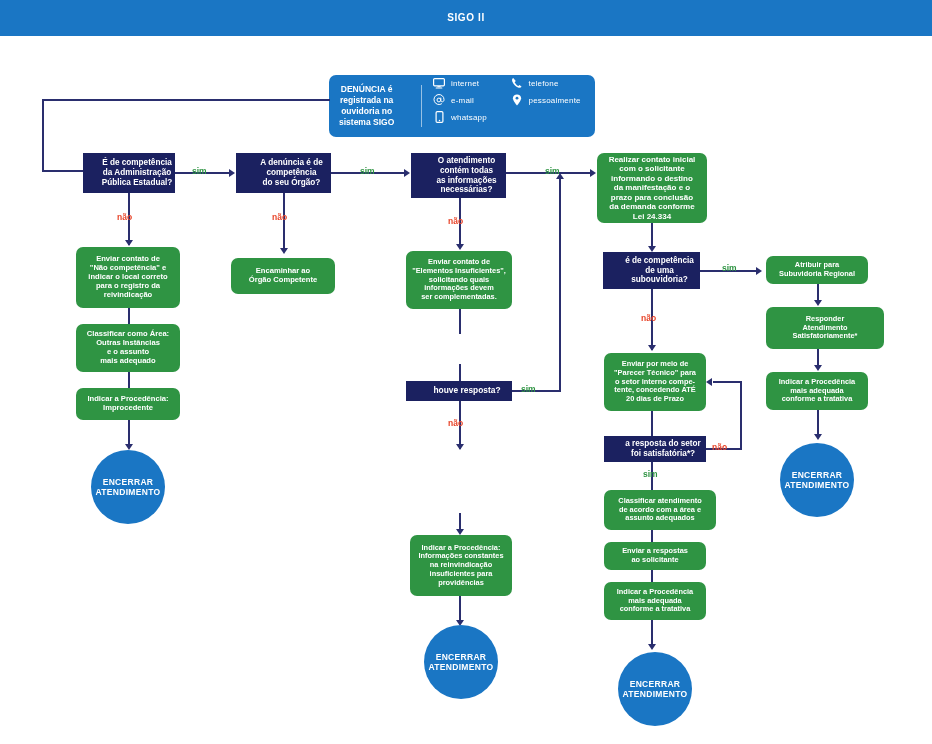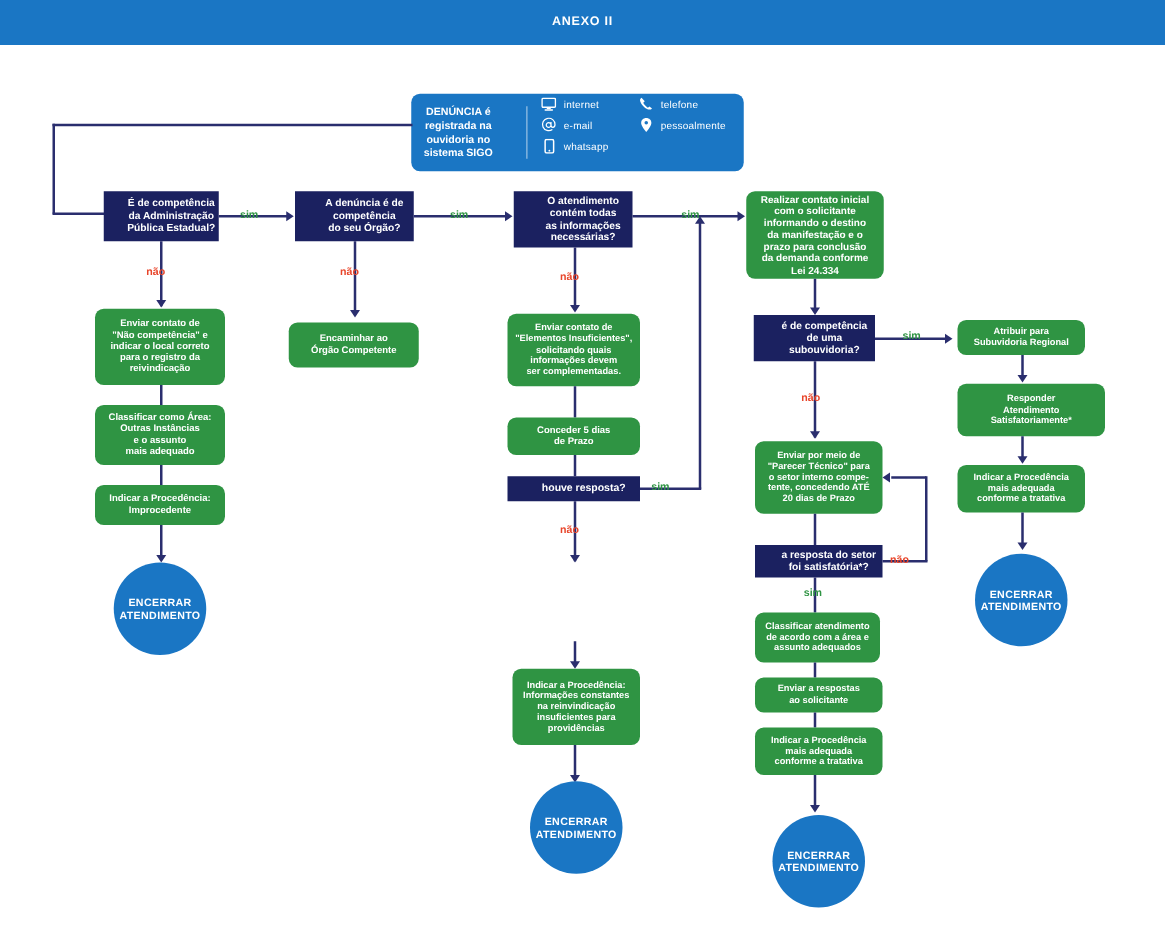--- a/index.html
+++ b/index.html
@@ -93,21 +93,21 @@
   }
   .chan .ico svg{display:block;}
   .chan-lbl{letter-spacing:.2px;}
 </style>
 </head>
 <body>
 
 <div id="root">
 
   <div class="header"></div>
-  <div class="header-title">ANEXO II</div>
+  <div class="header-title">SIGO II</div>
 
   <div class="sigo-wrap sigo" style="left:329px;top:75px;width:266px;height:62px;text-align:center;">
     <div class="sigo-left">DENÚNCIA é
 registrada na
 ouvidoria no
 sistema SIGO</div>
     <div class="sigo-sep"></div>
     <div class="sigo-right">
 
       <div class="chan">
@@ -239,22 +239,20 @@
   <div class="lbl nao" style="left:448px;top:216px;">não</div>
 
   <div class="node green" style="left:406px;top:251px;width:106px;height:58px;font-size:7.4px;">Enviar contato de
 "Elementos Insuficientes",
 solicitando quais
 informações devem
 ser complementadas.</div>
 
   <div class="ln v" style="left:459px;top:309px;height:25px;"></div>
 
-  <div class="node green" style="left:406px;top:334px;width:106px;height:30px;font-size:7.6px;">Conceder 5 dias
-de Prazo</div>
 
   <div class="ln v" style="left:459px;top:364px;height:17px;"></div>
 
   <div class="node navy" style="left:406px;top:381px;width:106px;height:20px;font-size:8.4px;">houve resposta?</div>
 
   <div class="ln h" style="left:512px;top:390px;width:49px;"></div>
   <div class="ln v" style="left:559px;top:178px;height:213px;"></div>
   <div class="arw up" style="left:555.8px;top:173px;"></div>
   <div class="lbl sim" style="left:521px;top:384px;">sim</div>
 
@@ -306,21 +304,21 @@
 
   <div class="ln h" style="left:706px;top:448px;width:36px;"></div>
   <div class="ln v" style="left:740px;top:381px;height:68px;"></div>
   <div class="ln h" style="left:713px;top:381px;width:28px;"></div>
   <div class="arw left" style="left:706px;top:377.5px;"></div>
   <div class="lbl nao" style="left:712px;top:442px;">não</div>
 
   <div class="ln v" style="left:651px;top:462px;height:28px;"></div>
   <div class="lbl sim" style="left:643px;top:469px;">sim</div>
 
-  <div class="node green" style="left:604px;top:490px;width:100px;height:40px;font-size:7.4px;">Classificar atendimento
+  <div class="node green" style="left:604px;top:490px;width:112px;height:40px;font-size:7.4px;">Classificar atendimento
 de acordo com a área e
 assunto adequados</div>
 
   <div class="ln v" style="left:651px;top:530px;height:12px;"></div>
 
   <div class="node green" style="left:604px;top:542px;width:102px;height:28px;font-size:7.4px;">Enviar a respostas
 ao solicitante</div>
 
   <div class="ln v" style="left:651px;top:570px;height:12px;"></div>
 

